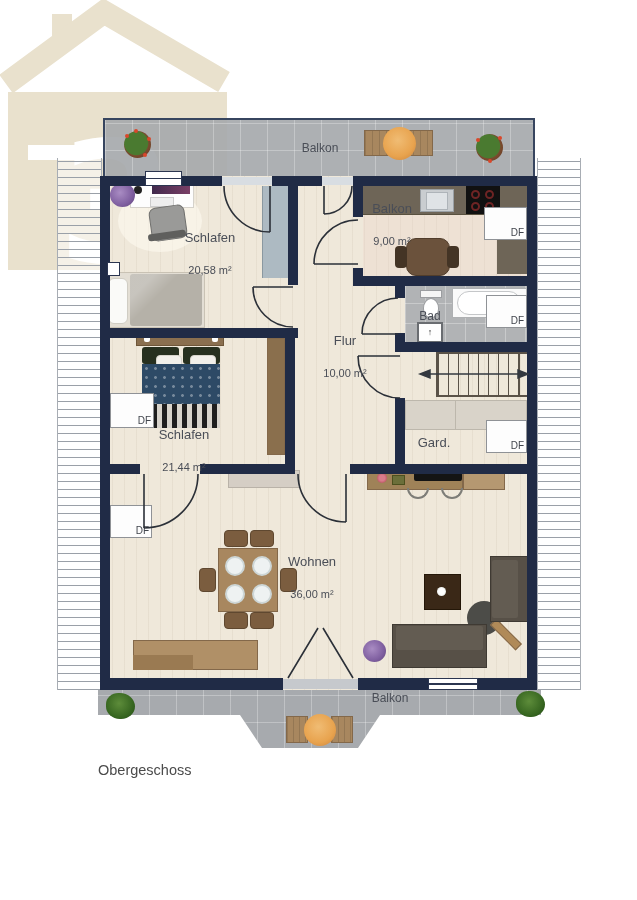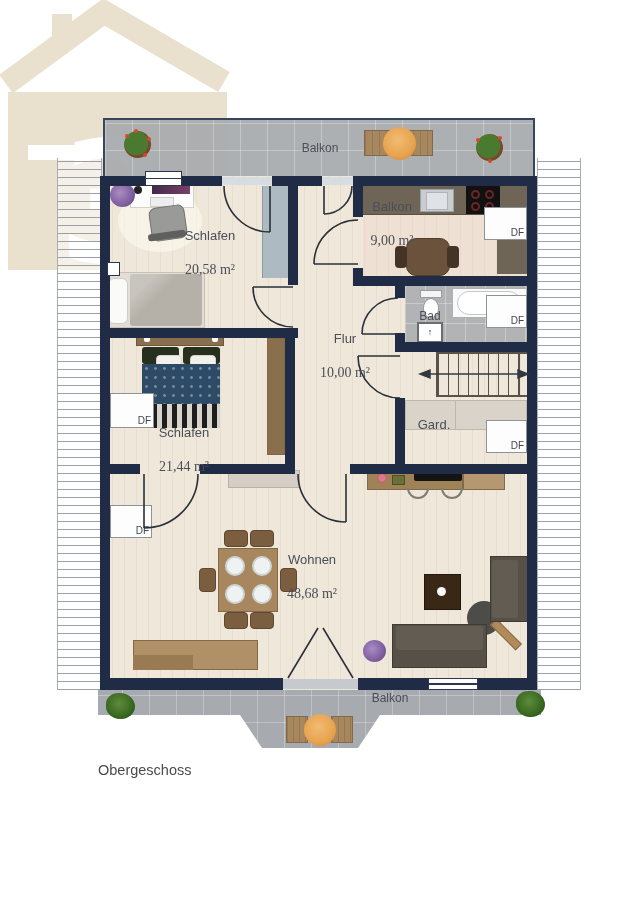--- a/index.html
+++ b/index.html
@@ -17,21 +17,21 @@
   .hatch{position:absolute;background:rgba(255,255,255,.55);
          background-image:repeating-linear-gradient(0deg,#9aa0a8 0 1px,transparent 1px 8px);
          border-left:1px solid #a8adb4;border-right:1px solid #a8adb4;}
   .tile{position:absolute;background:var(--c-tile,#b1b3b5);
         background-image:repeating-linear-gradient(0deg,rgba(255,255,255,.30) 0 1px,transparent 1px 20px),
                          repeating-linear-gradient(90deg,rgba(255,255,255,.30) 0 1px,transparent 1px 20px);}
   .win{position:absolute;background:#fff;border:1px solid #2b3550;box-sizing:border-box;}
   .df{position:absolute;background:#fdfdfd;border:1px solid #8f9296;box-sizing:border-box;}
   .df span{position:absolute;right:2px;bottom:1px;font-size:10px;color:#41454d;}
   .lbl{position:absolute;color:#4a4e57;font-size:13px;text-align:center;transform:translate(-50%,-50%);white-space:nowrap;}
-  .lbl small{display:block;font-size:14px;margin-top:19px;font-family:Liberation Serif, serif;}
+  .lbl small{display:block;font-size:11px;margin-top:19px;}
   .lbl.s{font-size:12px;}
   .wood{background:var(--c-wood,#a8875f);border:1px solid #83684a;box-sizing:border-box;position:absolute;}
   .chair{position:absolute;background:#7b5d3f;border:1px solid #5f4830;border-radius:4px;box-sizing:border-box;}
   .plate{position:absolute;width:20px;height:20px;border-radius:50%;background:#eef2f2;border:2px solid #cdd6d6;box-sizing:border-box;}
   .sofa{position:absolute;background:var(--c-sofa,#575047);border:1px solid #3f3a33;box-sizing:border-box;}
   .plantp{position:absolute;border-radius:50%;background:radial-gradient(circle at 40% 40%,#a98cc3,#7f5fa0 60%,#5e4378);}
   .plantg{position:absolute;border-radius:45% 55% 50% 50%;background:radial-gradient(circle at 45% 40%,#5d8c3a,#35641f 65%,#234714);}
   .pot{position:absolute;border-radius:50%;background:radial-gradient(circle at 45% 45%,#4a7a30 55%,#7a4a2e 60%,#5d391f);}
   .pot i{position:absolute;width:4px;height:4px;border-radius:50%;background:#d9472b;}
   svg{position:absolute;left:0;top:0;}
@@ -233,26 +233,26 @@
     <span>Bad</span>
   </div>
   <div class="lbl" style="left:345px;top:356px;">
     <span>Flur</span>
     <small>10,00 m²</small>
   </div>
   <div class="lbl" style="left:184px;top:450px;">
     <span>Schlafen</span>
     <small>21,44 m²</small>
   </div>
-  <div class="lbl" style="left:434px;top:424px;">
+  <div class="lbl" style="left:434px;top:442px;">
     <span>Gard.</span>
   </div>
   <div class="lbl" style="left:312px;top:577px;">
     <span>Wohnen</span>
-    <small>48,68 m²</small>
+    <small>36,00 m²</small>
   </div>
 
   <div class="balc" style="left:95px;top:690px;width:450px;height:60px;background-color:#a7aaae;
               clip-path:polygon(3px 0,446px 0,446px 25px,285px 25px,263px 58px,167px 58px,145px 25px,3px 25px);"></div>
   <div class="plantg" style="left:106px;top:693px;width:29px;height:26px;"></div>
   <div class="plantg" style="left:516px;top:691px;width:29px;height:26px;"></div>
   <div class="wood" style="left:286px;top:716px;width:22px;height:27px;background-image:repeating-linear-gradient(90deg,rgba(0,0,0,.12) 0 1px,transparent 1px 6px);"></div>
   <div class="wood" style="left:331px;top:716px;width:22px;height:27px;background-image:repeating-linear-gradient(90deg,rgba(0,0,0,.12) 0 1px,transparent 1px 6px);"></div>
   <div class="abs" style="left:304px;top:714px;width:32px;height:32px;border-radius:50%;background:radial-gradient(circle at 45% 40%,#f0bc74,#e8a34e 60%,#c9803a);"></div>
   <div class="lbl s" style="left:390px;top:698px;">Balkon</div>

